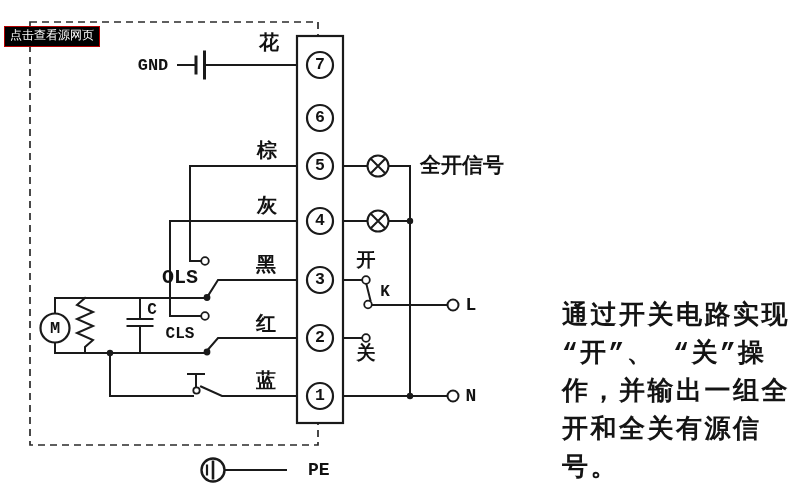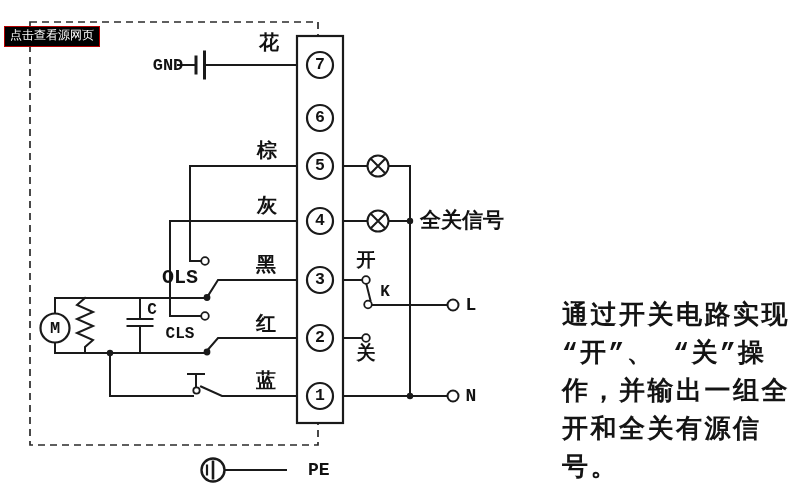--- a/index.html
+++ b/index.html
@@ -116,32 +116,32 @@
   <span class="lbl tnum" style="left:320px;top:330px">2</span>
   <span class="lbl tnum" style="left:320px;top:388px">1</span>
 
   <span class="lbl" style="left:269px;top:36px;font-size:20px">花</span>
   <span class="lbl" style="left:267px;top:144px;font-size:20px">棕</span>
   <span class="lbl" style="left:267px;top:199px;font-size:20px">灰</span>
   <span class="lbl" style="left:266px;top:258px;font-size:20px">黑</span>
   <span class="lbl" style="left:266px;top:317px;font-size:20px">红</span>
   <span class="lbl" style="left:266px;top:374px;font-size:20px">蓝</span>
 
-  <span class="lbl" style="left:168px;top:57px;font-size:17px">GND</span>
+  <span class="lbl" style="left:153px;top:57px;font-size:17px">GND</span>
   <span class="lbl" style="left:180px;top:270px;font-size:20px">OLS</span>
   <span class="lbl" style="left:180px;top:326px;font-size:16px">CLS</span>
   <span class="lbl" style="left:152px;top:302px;font-size:16px">C</span>
   <span class="lbl" style="left:55px;top:320px;font-size:17px">M</span>
   <span class="lbl" style="left:366px;top:253px;font-size:19px">开</span>
   <span class="lbl" style="left:385px;top:284px;font-size:16px">K</span>
   <span class="lbl" style="left:366px;top:346px;font-size:19px">关</span>
   <span class="lbl" style="left:471px;top:297px;font-size:18px">L</span>
   <span class="lbl" style="left:471px;top:388px;font-size:18px">N</span>
   <span class="lbl lbl-left" style="left:308px;top:462px;font-size:18px">PE</span>
 
-  <span class="lbl lbl-left" style="left:420px;top:213px;font-size:21px">全关信号</span>
+  <span class="lbl lbl-left" style="left:420px;top:158px;font-size:21px">全开信号</span>
 
   <div id="side-note">通过开关电路实现
 “开”、 “关”操
 作，并输出一组全
 开和全关有源信号。</div>
 
 </div>
 
 </body></html>

